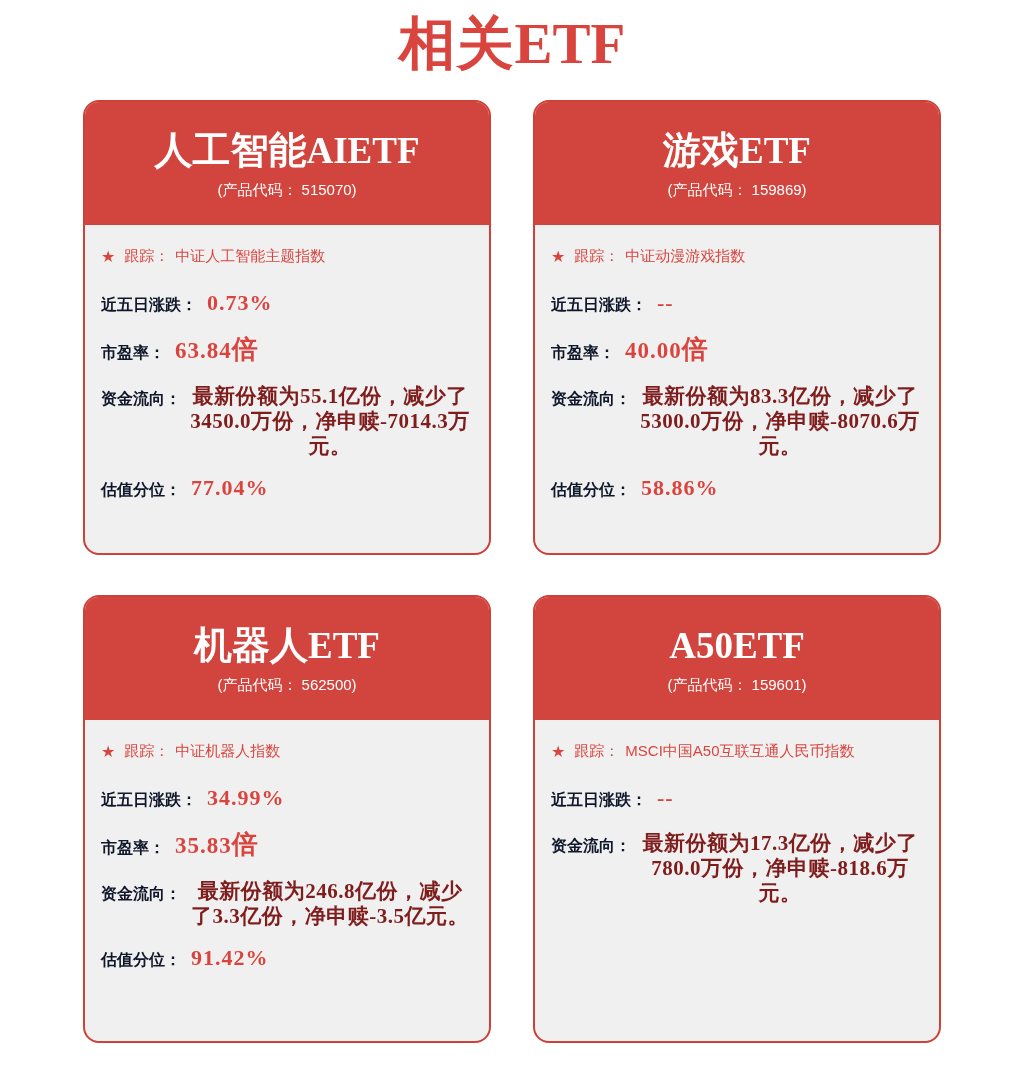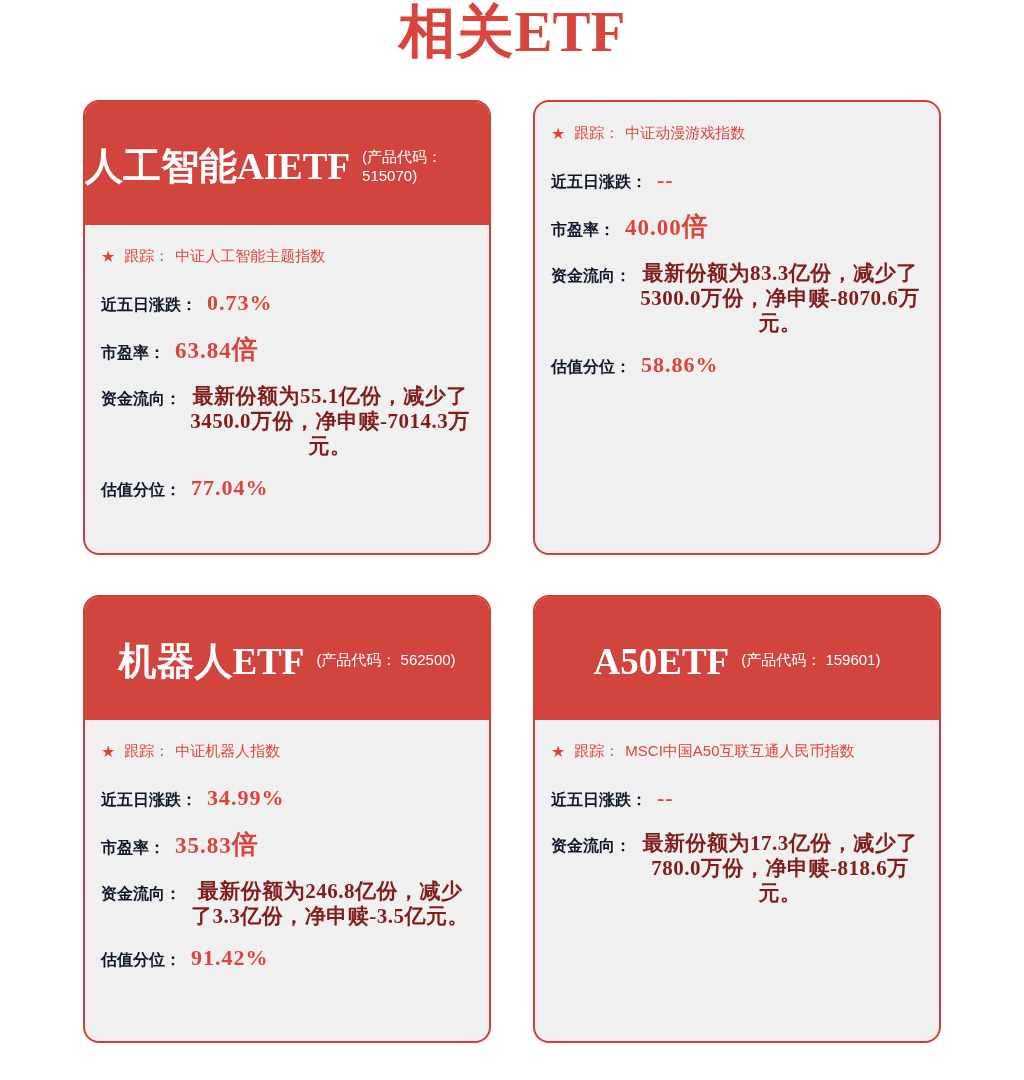--- a/index.html
+++ b/index.html
@@ -6,20 +6,21 @@
   html, body { width: 1024px; background: #ffffff; }
   body {
     font-family: "Liberation Sans", "DejaVu Sans", sans-serif;
     color: #2e2d2d;
   }
   .page { width: 1024px; height: 1080px; background: #ffffff; }
 
   
   .page-title {
     text-align: center;
+    padding-top: 12px;
     height: 100px;
     color: #d9453e;
     font-weight: bold;
     line-height: 1.1;
   }
   .page-title .cjk { font-size: 57px; letter-spacing: 1px; }
   .page-title .latin {
     font-family: "Liberation Serif", "DejaVu Serif", serif;
     font-size: 57px;
   }
@@ -39,20 +40,21 @@
     border-radius: 16px;
     overflow: hidden;
     background: #f1f0f0;
     display: flex;
     flex-direction: column;
   }
   .card-header {
     background: #d2453e;
     flex: 0 0 123px;
     display: flex;
+    flex-direction: column;
     align-items: center;
     justify-content: center;
     gap: 12px;
     color: #ffffff;
     padding-top: 4px;
   }
   .card-title { font-weight: bold; line-height: 1; white-space: nowrap; }
   .card-title .cjk { font-size: 38px; }
   .card-title .latin {
     font-family: "Liberation Serif", "DejaVu Serif", serif;
@@ -147,20 +149,24 @@
           <span class="flow-value">最新份额为55.1亿份，减少了3450.0万份，净申赎-7014.3万元。</span>
         </div>
         <div class="stat-row valuation-row">
           <span class="stat-label">估值分位：</span>
           <span class="stat-value">77.04%</span>
         </div>
       </div>
     </article>
 
     <article class="card">
+      <header class="card-header">
+        <h2 class="card-title"><span class="cjk">游戏</span><span class="latin">ETF</span></h2>
+        <div class="card-code">(产品代码： 159869)</div>
+      </header>
       <div class="card-body">
         <div class="track-row">
           <span class="star">★</span>
           <span class="track-label">跟踪：</span>
           <span class="track-value">中证动漫游戏指数</span>
         </div>
         <div class="stat-row">
           <span class="stat-label">近五日涨跌：</span>
           <span class="stat-value">--</span>
         </div>

